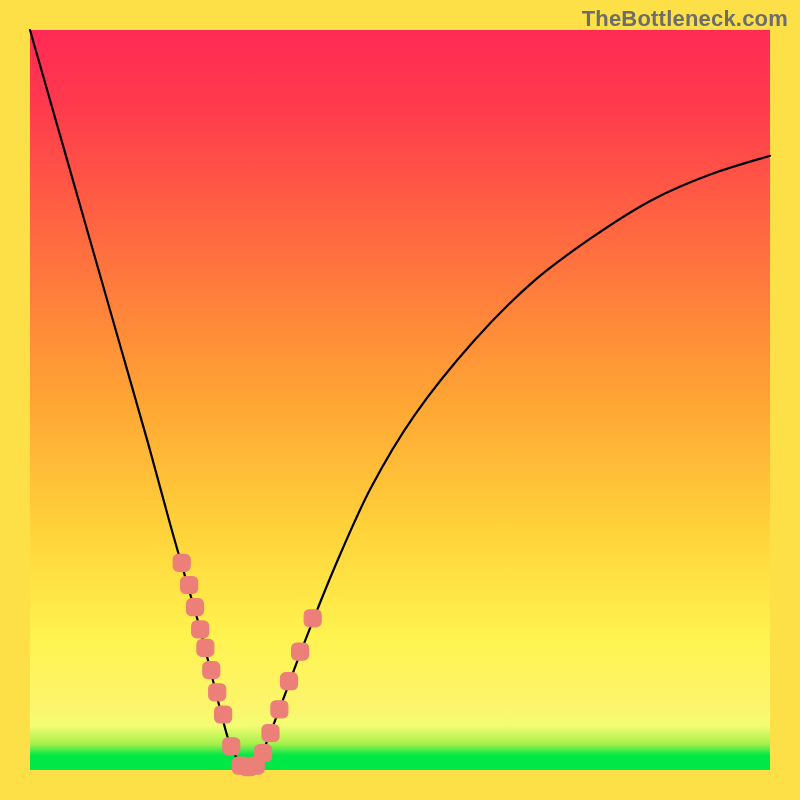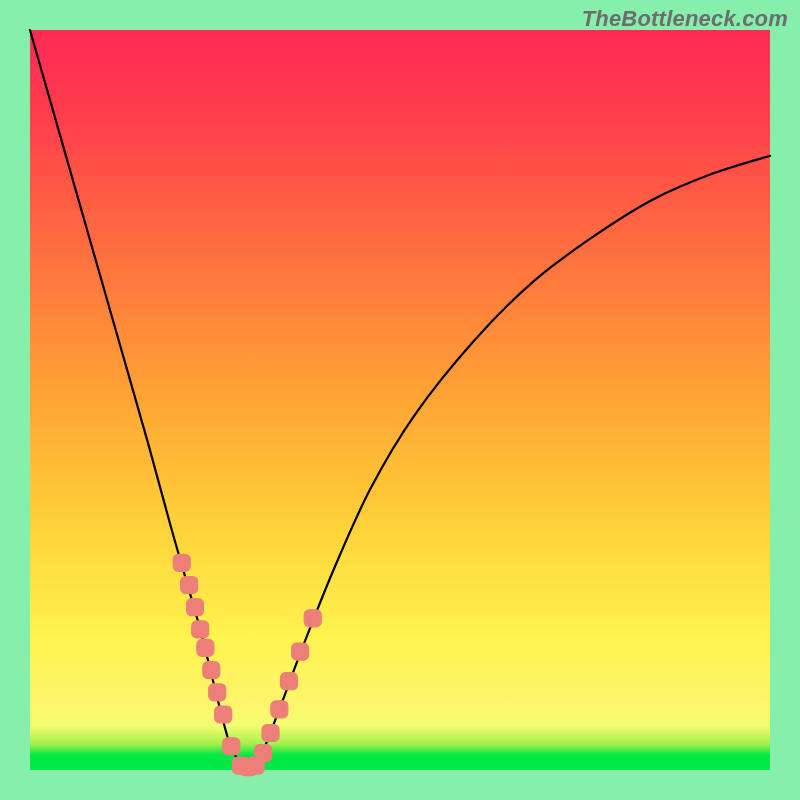--- a/index.html
+++ b/index.html
@@ -8,22 +8,21 @@
     width: 800px;
     height: 800px;
     background: #000;
     overflow: hidden;
     font-family: Arial, Helvetica, sans-serif;
   }
   #stage {
     position: relative;
     width: 800px;
     height: 800px;
-    background: #86efac;
-    font-style: italic;
+    background: #fde047;
   }
   #plot-area {
     position: absolute;
     left: 30px;
     top: 30px;
     width: 740px;
     height: 740px;
     
     background: linear-gradient(
       to top,

